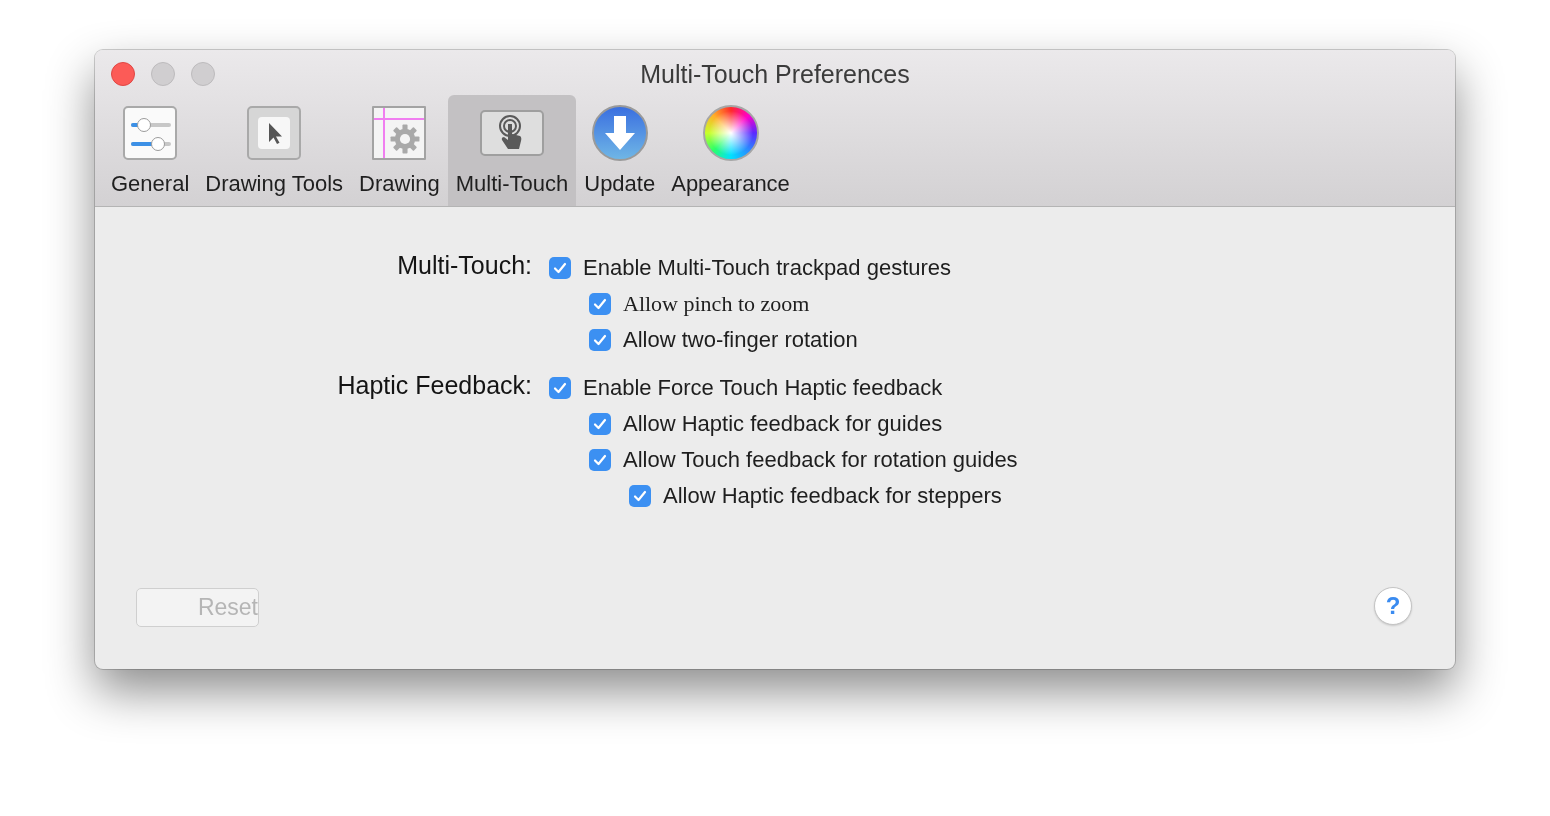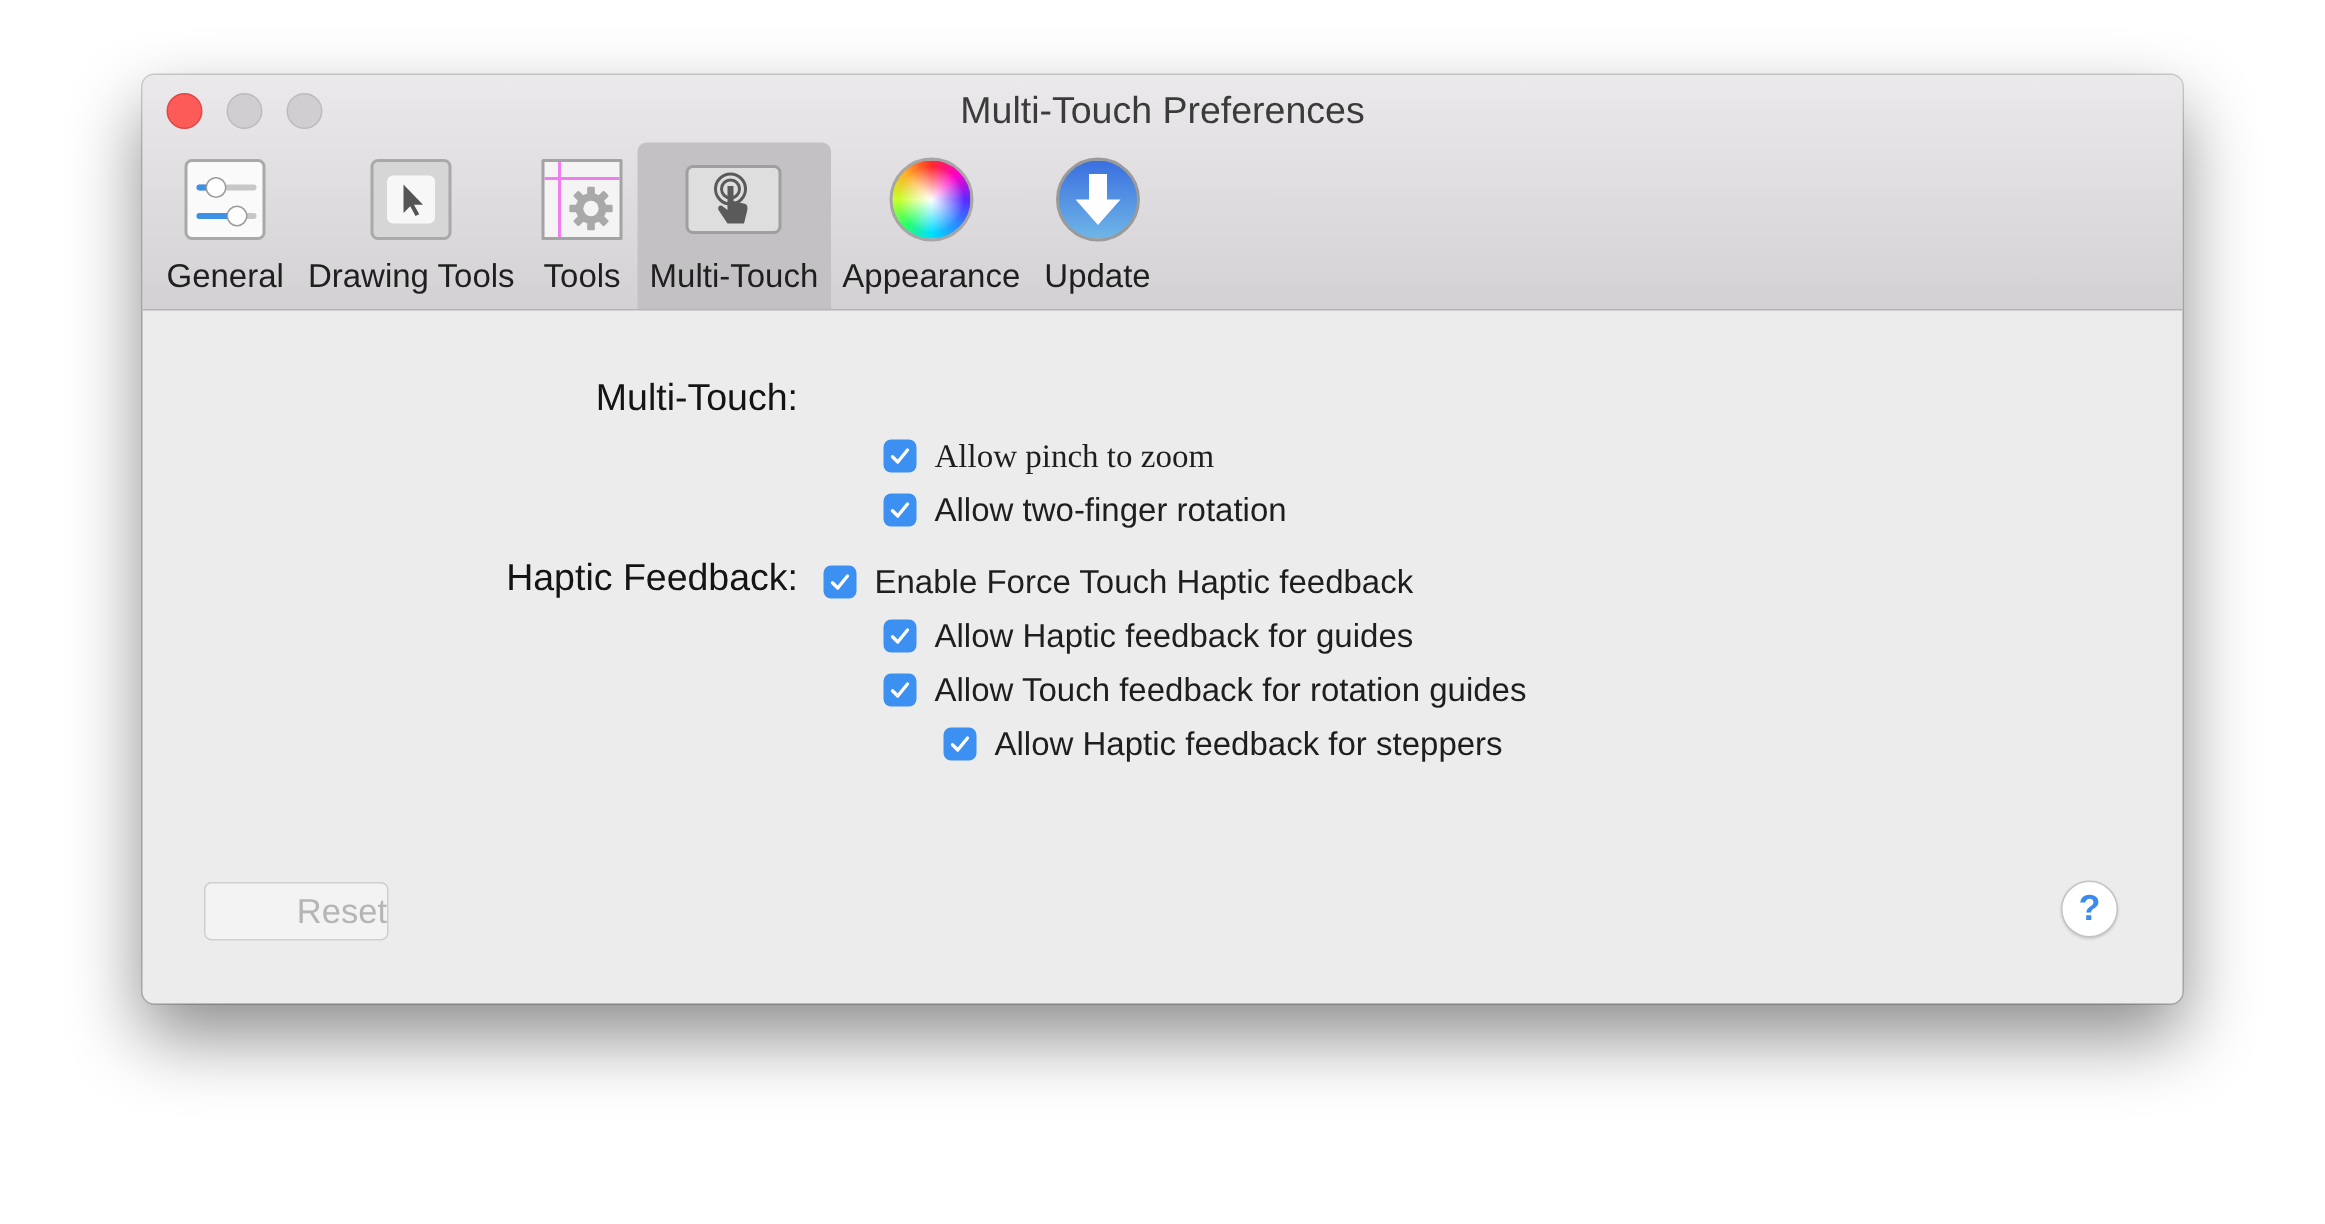--- a/index.html
+++ b/index.html
@@ -113,62 +113,70 @@
                 <circle cx="20" cy="20" r="12"></circle>
                 <rect x="17" y="3" width="6" height="34" rx="1"></rect>
                 <rect x="3" y="17" width="34" height="6" rx="1"></rect>
                 <rect x="17" y="3" width="6" height="34" rx="1" transform="rotate(45 20 20)"></rect>
                 <rect x="17" y="3" width="6" height="34" rx="1" transform="rotate(-45 20 20)"></rect>
               </g>
               <circle cx="20" cy="20" r="6" fill="#f4f4f4"></circle>
             </svg>
           </div>
         </div>
-        <div class="tab-label">Tools</div>
+        <div class="tab-label">Drawing</div>
       </div>
 
       <div class="tab selected">
         <div class="tab-icon" style="width:66px;">
           <div class="icon-box" style="width:64px; height:46px; top:6px; left:1px; background:#dedede; border-color:#9f9f9f;">
             <svg viewBox="0 0 60 42" width="60" height="42">
               <circle cx="28" cy="14" r="10" fill="none" stroke="#5a5a5a" stroke-width="2"></circle>
               <circle cx="28" cy="14" r="6" fill="none" stroke="#5a5a5a" stroke-width="2"></circle>
               <path d="M26 12 L30 12 L30 22 L38 24 Q40 25 39 29 L37 37 L26 37 L20 28 Q19 25 22 25 L26 28 Z" fill="#5a5a5a"></path>
             </svg>
           </div>
         </div>
         <div class="tab-label">Multi-Touch</div>
       </div>
 
       <div class="tab">
         <div class="tab-icon">
-          <div style="position:absolute; left:1px; top:1px; width:56px; height:56px; border-radius:50%; box-sizing:border-box; border:2px solid #a6a6a6;
-            background: radial-gradient(circle, #ffffff 0%, rgba(255,255,255,0) 60%), conic-gradient(#ff2a2a, #ff00c8, #5a2aff, #2a8cff, #00e0ff, #2aff6a, #c8ff2a, #ffb02a, #ff2a2a);"></div>
-        </div>
-        <div class="tab-label">Appearance</div>
-      </div>
-
-      <div class="tab">
-        <div class="tab-icon">
           <div style="position:absolute; left:1px; top:1px; width:56px; height:56px; border-radius:50%; box-sizing:border-box; border:2px solid #9a9a9a;
             background: linear-gradient(#3a6fe0, #6fb6e6);">
             <svg viewBox="0 0 52 52" width="52" height="52">
               <path d="M20 9 L32 9 L32 26 L41 26 L26 43 L11 26 L20 26 Z" fill="#ffffff"></path>
             </svg>
           </div>
         </div>
         <div class="tab-label">Update</div>
       </div>
+
+      <div class="tab">
+        <div class="tab-icon">
+          <div style="position:absolute; left:1px; top:1px; width:56px; height:56px; border-radius:50%; box-sizing:border-box; border:2px solid #a6a6a6;
+            background: radial-gradient(circle, #ffffff 0%, rgba(255,255,255,0) 60%), conic-gradient(#ff2a2a, #ff00c8, #5a2aff, #2a8cff, #00e0ff, #2aff6a, #c8ff2a, #ffb02a, #ff2a2a);"></div>
+        </div>
+        <div class="tab-label">Appearance</div>
+      </div>
     </div>
   </div>
 
   <div class="content">
 
     <div class="section-label" style="left:197px; top:44px;">Multi-Touch:</div>
 
+    <div class="option" style="left:454px; top:48px;">
+      <div class="checkbox">
+        <svg viewBox="0 0 16 16">
+            <path d="M3 8.5 L6.5 12 L13 4" fill="none" stroke="#fff" stroke-width="2.2" stroke-linecap="round" stroke-linejoin="round"></path>
+          </svg>
+      </div>
+      <span class="option-label">Enable Multi-Touch trackpad gestures</span>
+    </div>
     <div class="option" style="left:494px; top:84px;font-family:Liberation Serif, serif;">
       <div class="checkbox">
         <svg viewBox="0 0 16 16">
             <path d="M3 8.5 L6.5 12 L13 4" fill="none" stroke="#fff" stroke-width="2.2" stroke-linecap="round" stroke-linejoin="round"></path>
           </svg>
       </div>
       <span class="option-label">Allow pinch to zoom</span>
     </div>
     <div class="option" style="left:494px; top:120px;">
       <div class="checkbox">

